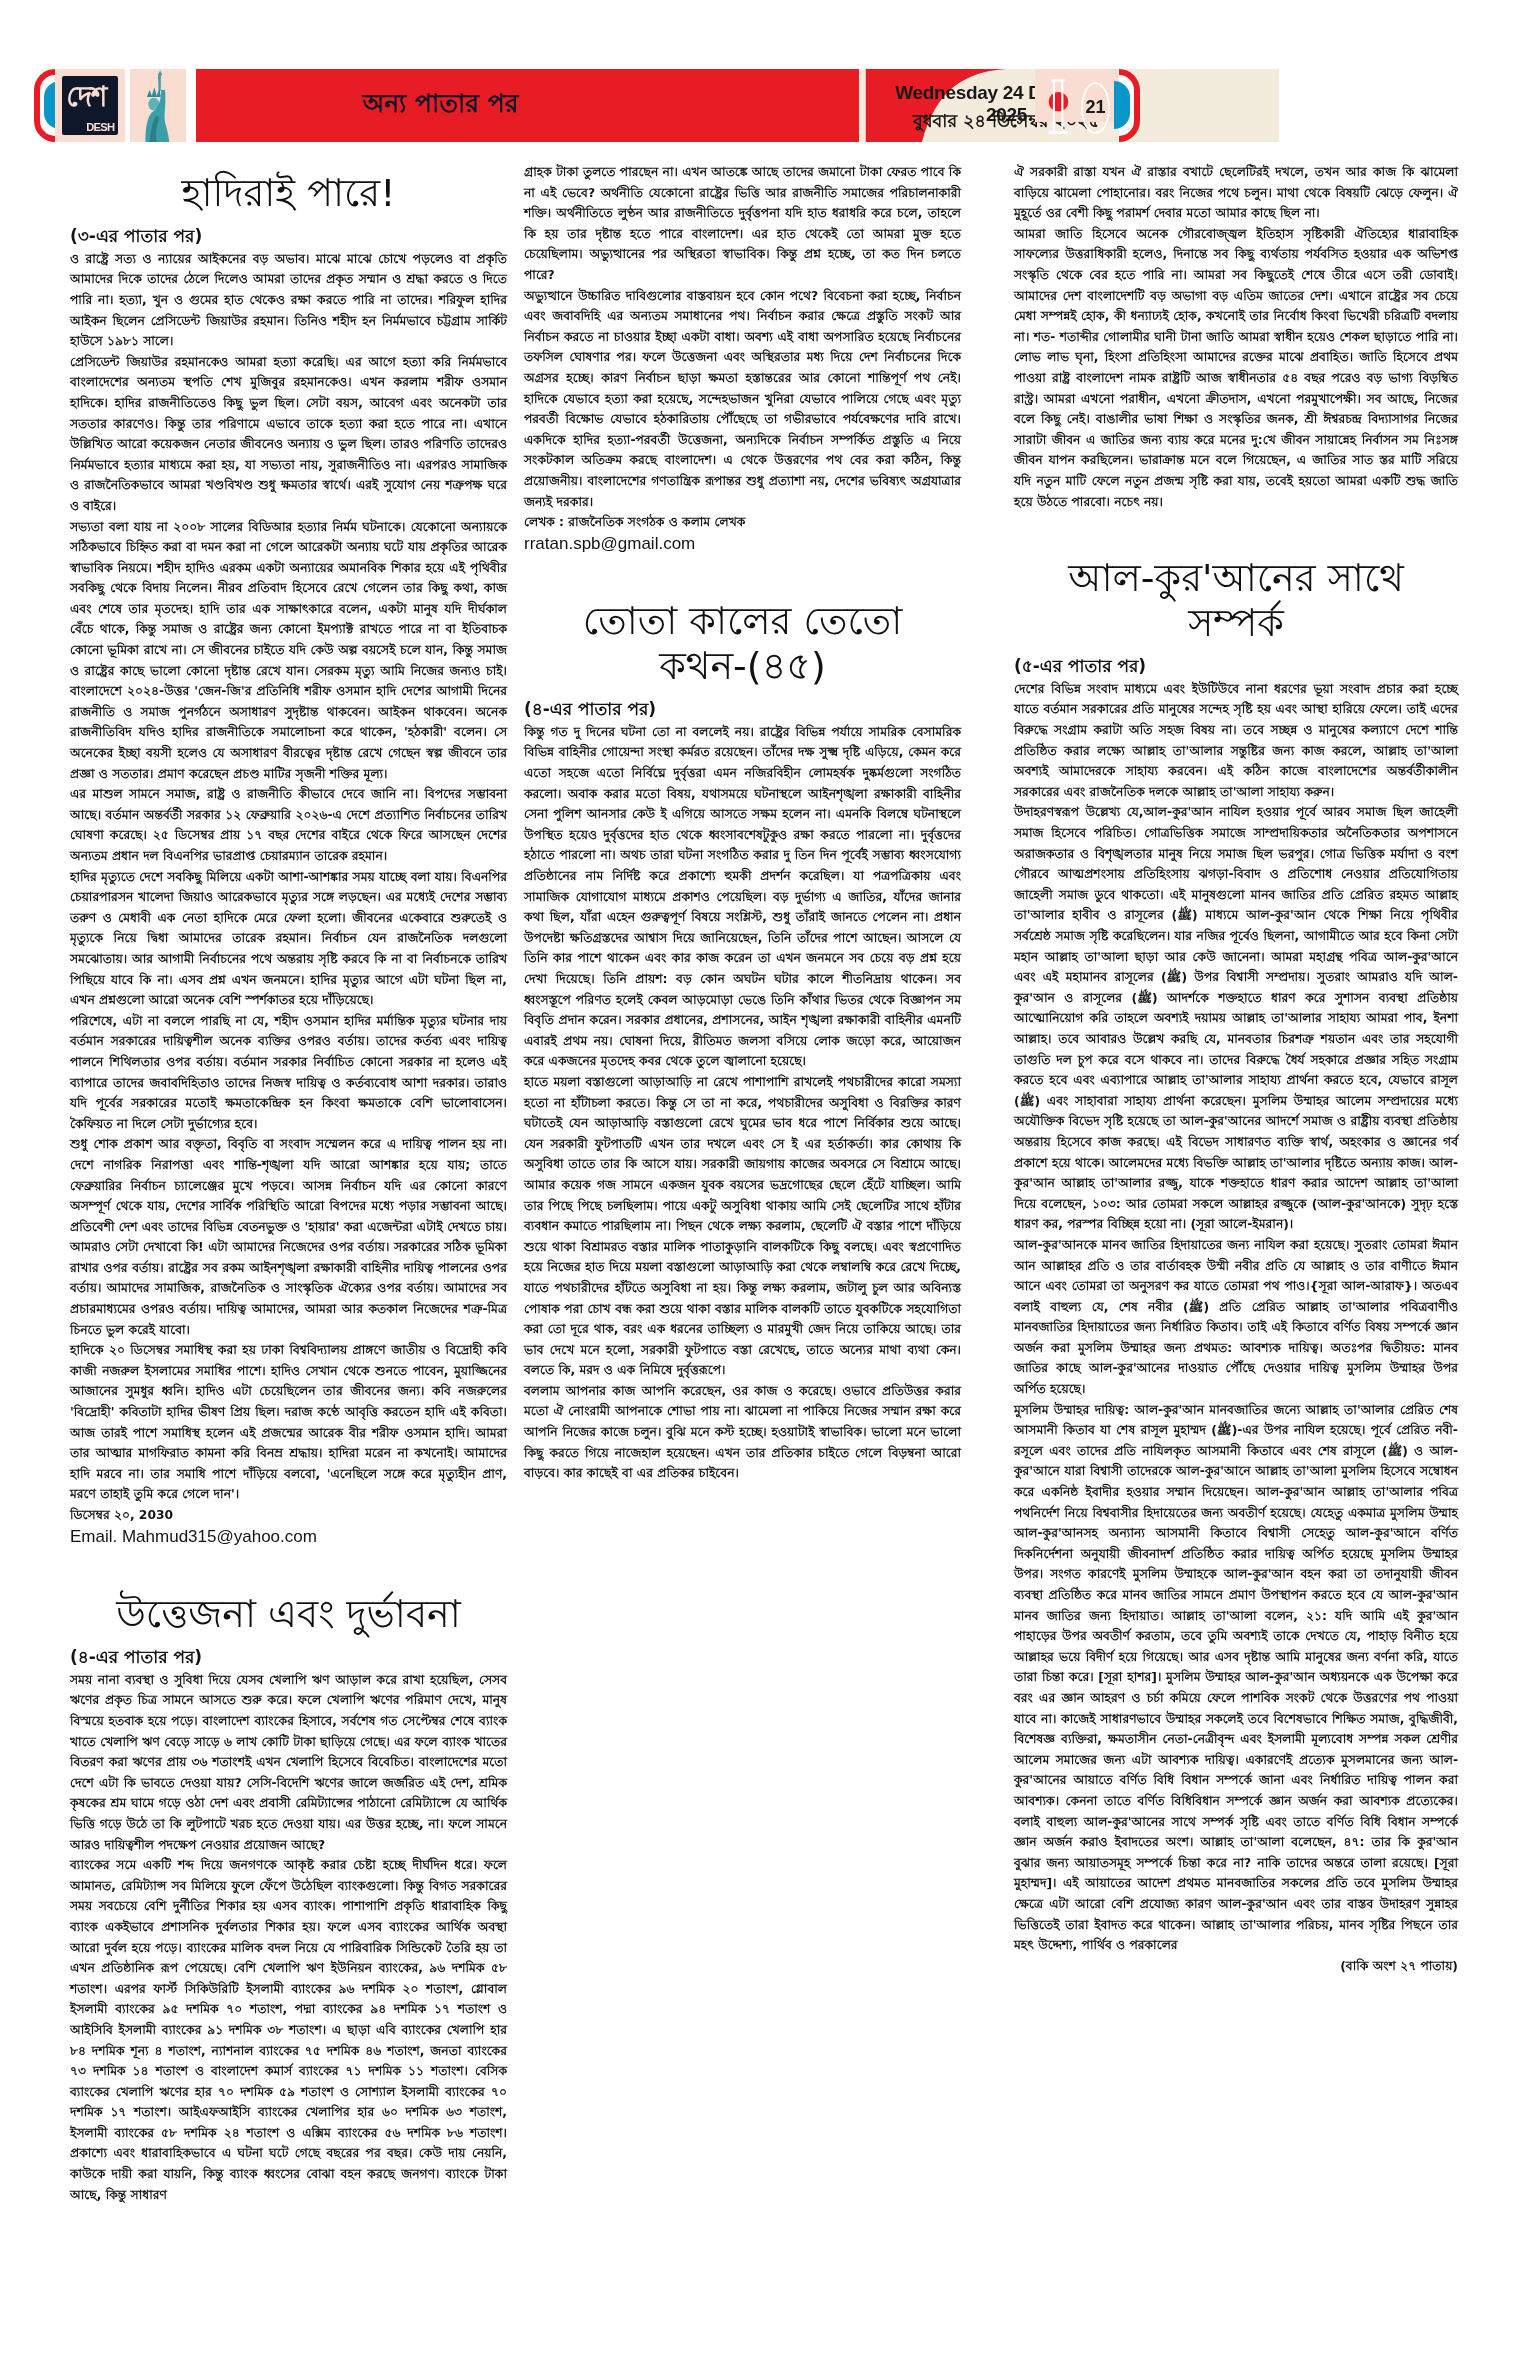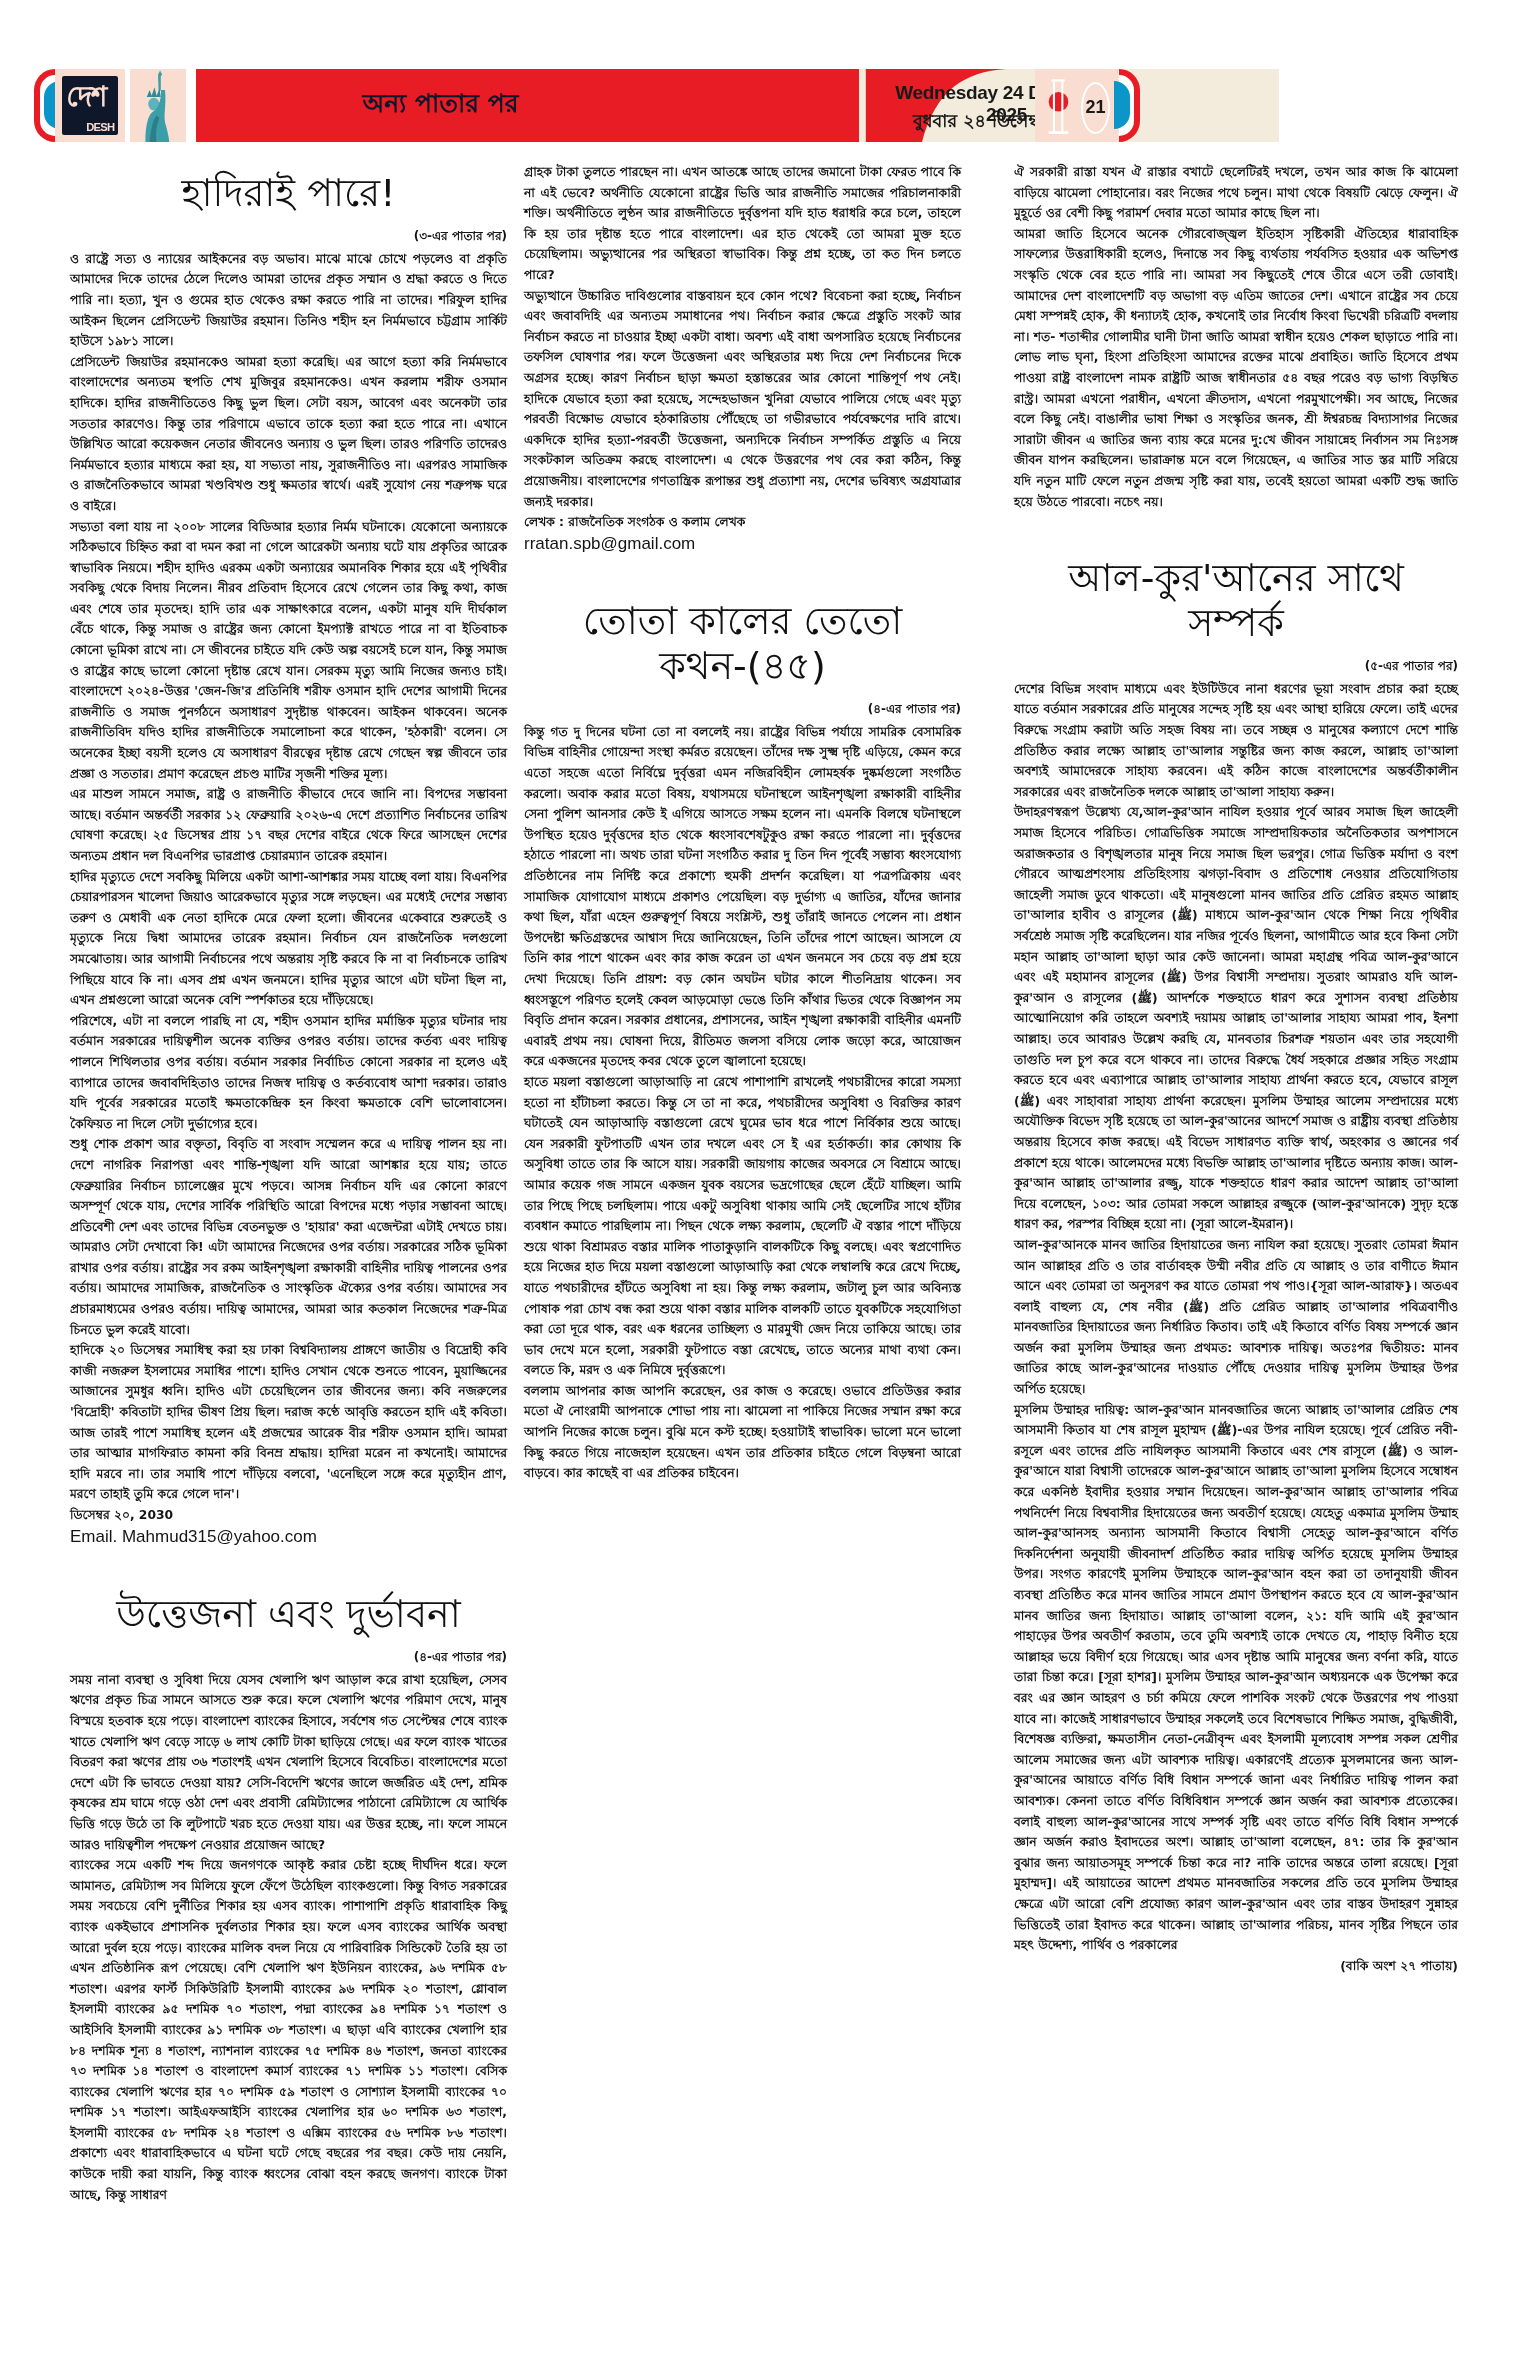--- a/index.html
+++ b/index.html
@@ -13,34 +13,34 @@
   .mh-logo-inner { width: 56px; height: 59px; background: #0f172a; border-radius: 2.1px; position: relative; color: #f9ddd0; }
   .mh-logo-glyph { position: absolute; left: 4.2px; top: 4.2px; font-family: "DejaVu Sans", sans-serif; font-weight: bold; font-size: 28px; line-height: 34px; color: #f9ddd0; letter-spacing: -1.4px; }
   .mh-logo-sub { position: absolute; right: 3.5px; bottom: 2.1px; font-family: "Liberation Sans", sans-serif; font-weight: bold; font-size: 11.2px; color: #f9ddd0; letter-spacing: -0.7px; }
   .mh-statue { position: absolute; left: 96px; top: 0; width: 56px; height: 73px; background: #f9ddd0; overflow: hidden; }
   .mh-banner { position: absolute; left: 162px; top: 0; width: 857px; height: 73px; background: #e81c24; overflow: hidden; }
   .mh-banner-title { position: absolute; left: 0; top: 0; width: 489px; height: 73px; display: flex; align-items: center; justify-content: center; color: #0f172a; font-size: 25px; font-weight: bold; }
   .mh-curve { position: absolute; left: 769px; top: 0; width: 280px; height: 73px; }
   .mh-date { position: absolute; left: 825px; top: 0; width: 420px; height: 73px; background: #f3ecdc; }
   .mh-date-en { position: absolute; left: 843px; top: 12.6px; width: 259px; text-align: center; font-family: "Liberation Sans", sans-serif; font-weight: bold; font-size: 19px; color: #1a1a1a; letter-spacing: -0.3px; }
   .mh-date-bn { position: absolute; left: 843px; top: 39px; width: 259px; text-align: center; font-weight: bold; font-size: 17.5px; color: #1a1a1a; }
-  .mh-pagebox { position: absolute; left: 1001px; top: 0; width: 83px; height: 73px; background: #f9ddd0; }
+  .mh-pagebox { position: absolute; left: 1001px; top: 0; width: 83px; height: 53px; background: #f9ddd0; }
   .mh-flag { position: absolute; left: 12.6px; top: 5.6px; width: 21px; height: 62px; }
   .mh-pagenum { position: absolute; left: 46px; top: 12.6px; width: 25px; height: 48px; border: 2.1px solid #fff; border-radius: 50%; display: flex; align-items: center; justify-content: center; font-family: "Liberation Sans", sans-serif; font-weight: bold; font-size: 18px; color: #1a1a1a; }
   .mh-ring-right { position: absolute; left: 1085px; top: 0; width: 21px; height: 73px; border: 6.3px solid #e81c24; border-left: none; border-radius: 0 36px 36px 0; box-sizing: border-box; background: #fff; }
   .mh-ring-right::after { content: ""; position: absolute; right: 4.2px; top: 6.3px; width: 15.4px; height: 48px; background: #0a96c8; border-radius: 0 24px 24px 0; }
 
   
   .col { position: absolute; top: 162px; font-size: 12.3px; line-height: 20.6px; text-align: justify; font-weight: bold; }
   .col-1 { left: 70px; width: 437px; }
   .col-2 { left: 524px; width: 437px; }
   .col-3 { left: 1014px; width: 444px; }
   .col p { margin: 0; }
   .headline { text-align: center; font-weight: normal; font-size: 38px; line-height: 45px; margin: 9px; color: #111; }
-  .subhead { text-align: right; font-size: 12px; line-height: 22.4px; margin: 0 0 1.4px; font-weight: bold; }
+  .subhead { text-align: left; font-size: 17px; line-height: 22.4px; margin: 0 0 1.4px; font-weight: bold; }
   .byline { margin: 0; }
   .email { font-family: "Liberation Sans", sans-serif; font-weight: normal; font-size: 17px; line-height: 22.4px; margin: 0; }
   .gap-m { height: 35px; }
   .continued { display: flex; justify-content: space-between; }
 </style>
 </head>
 <body>
 
 <div class="masthead">
   <div class="mh-ring-left"></div>

